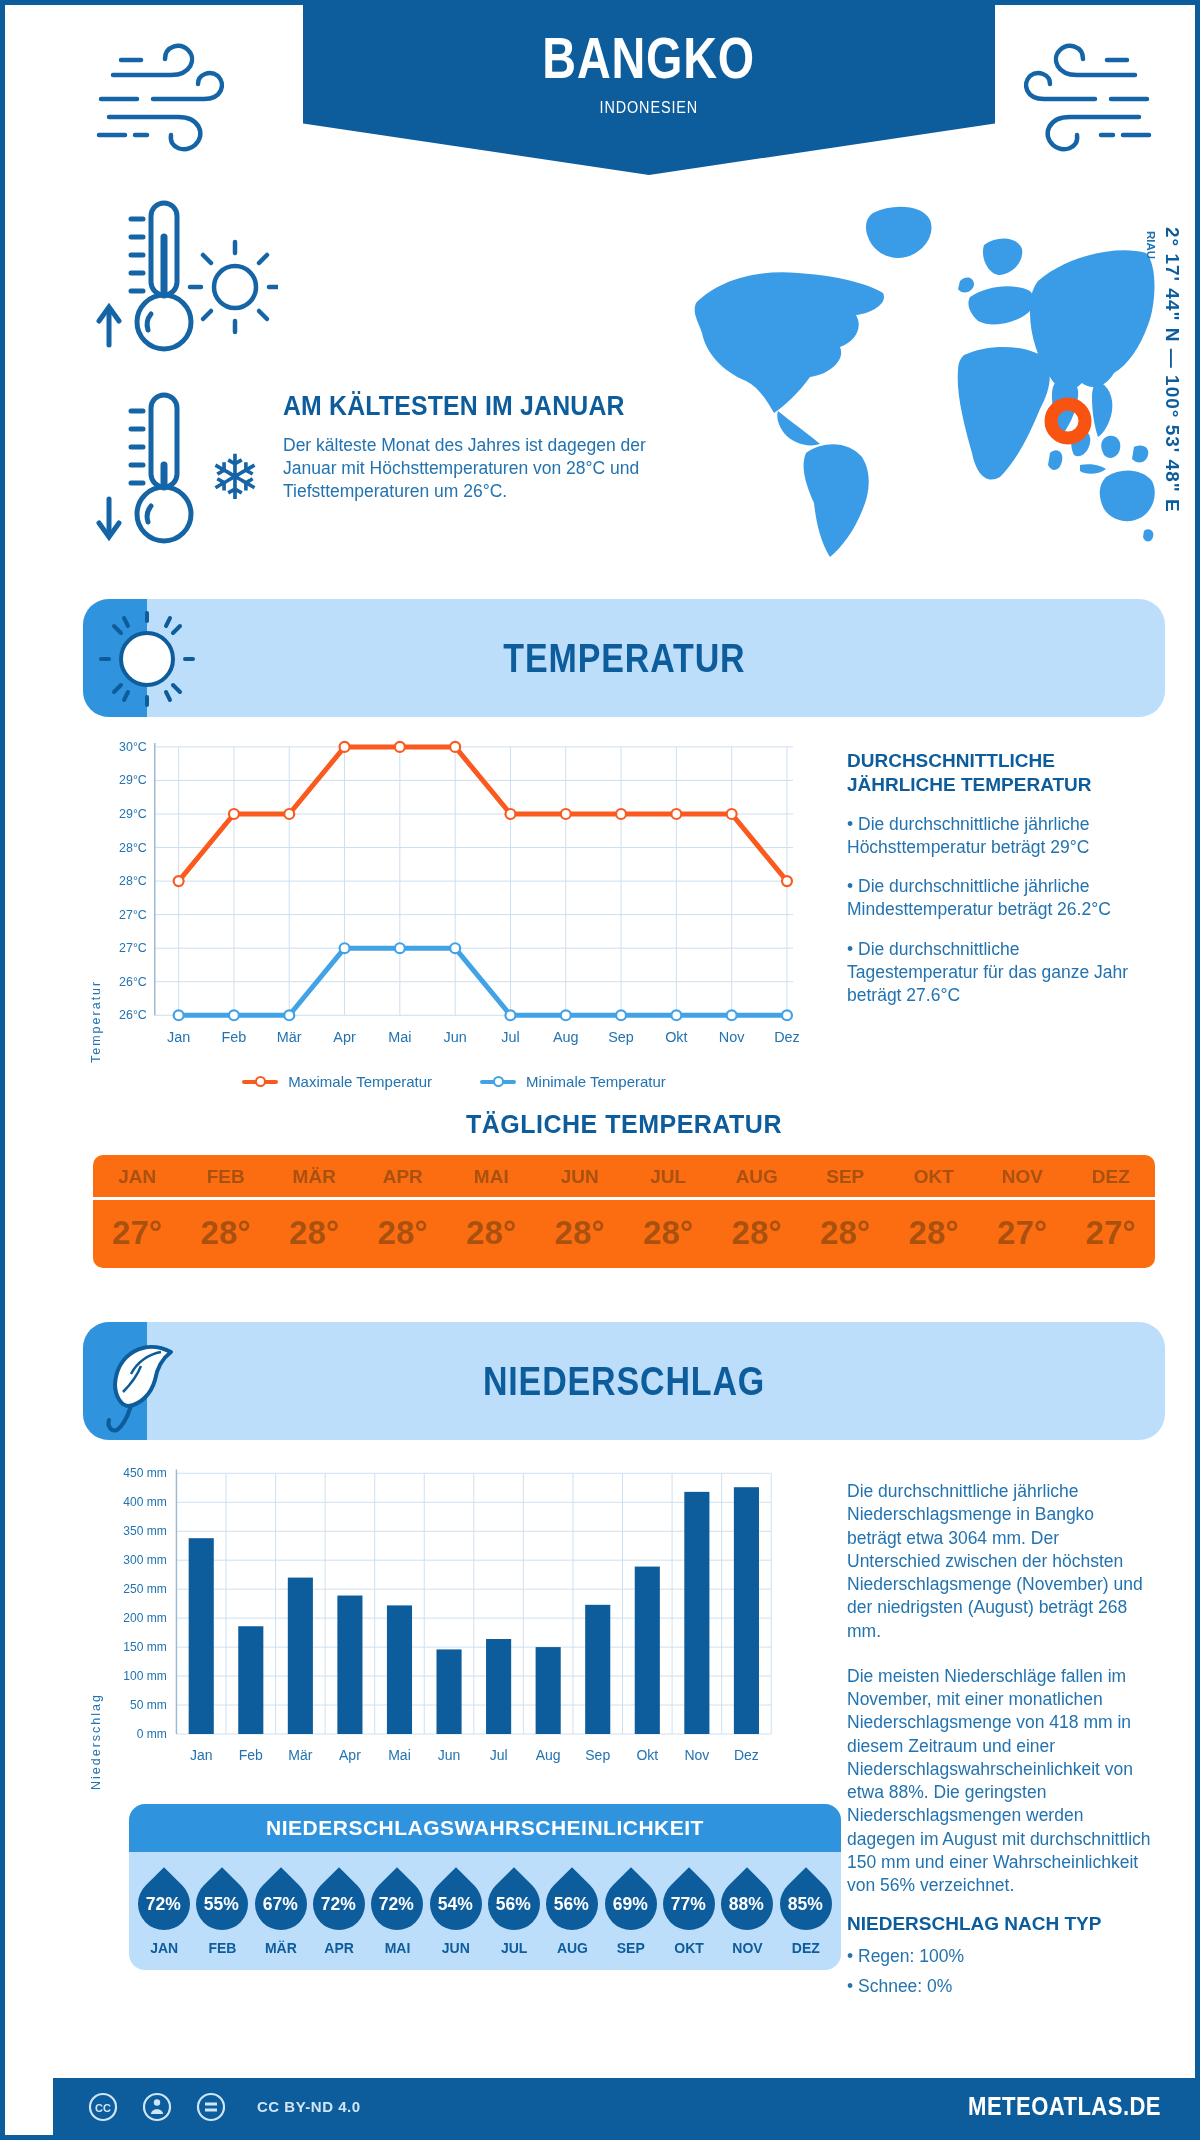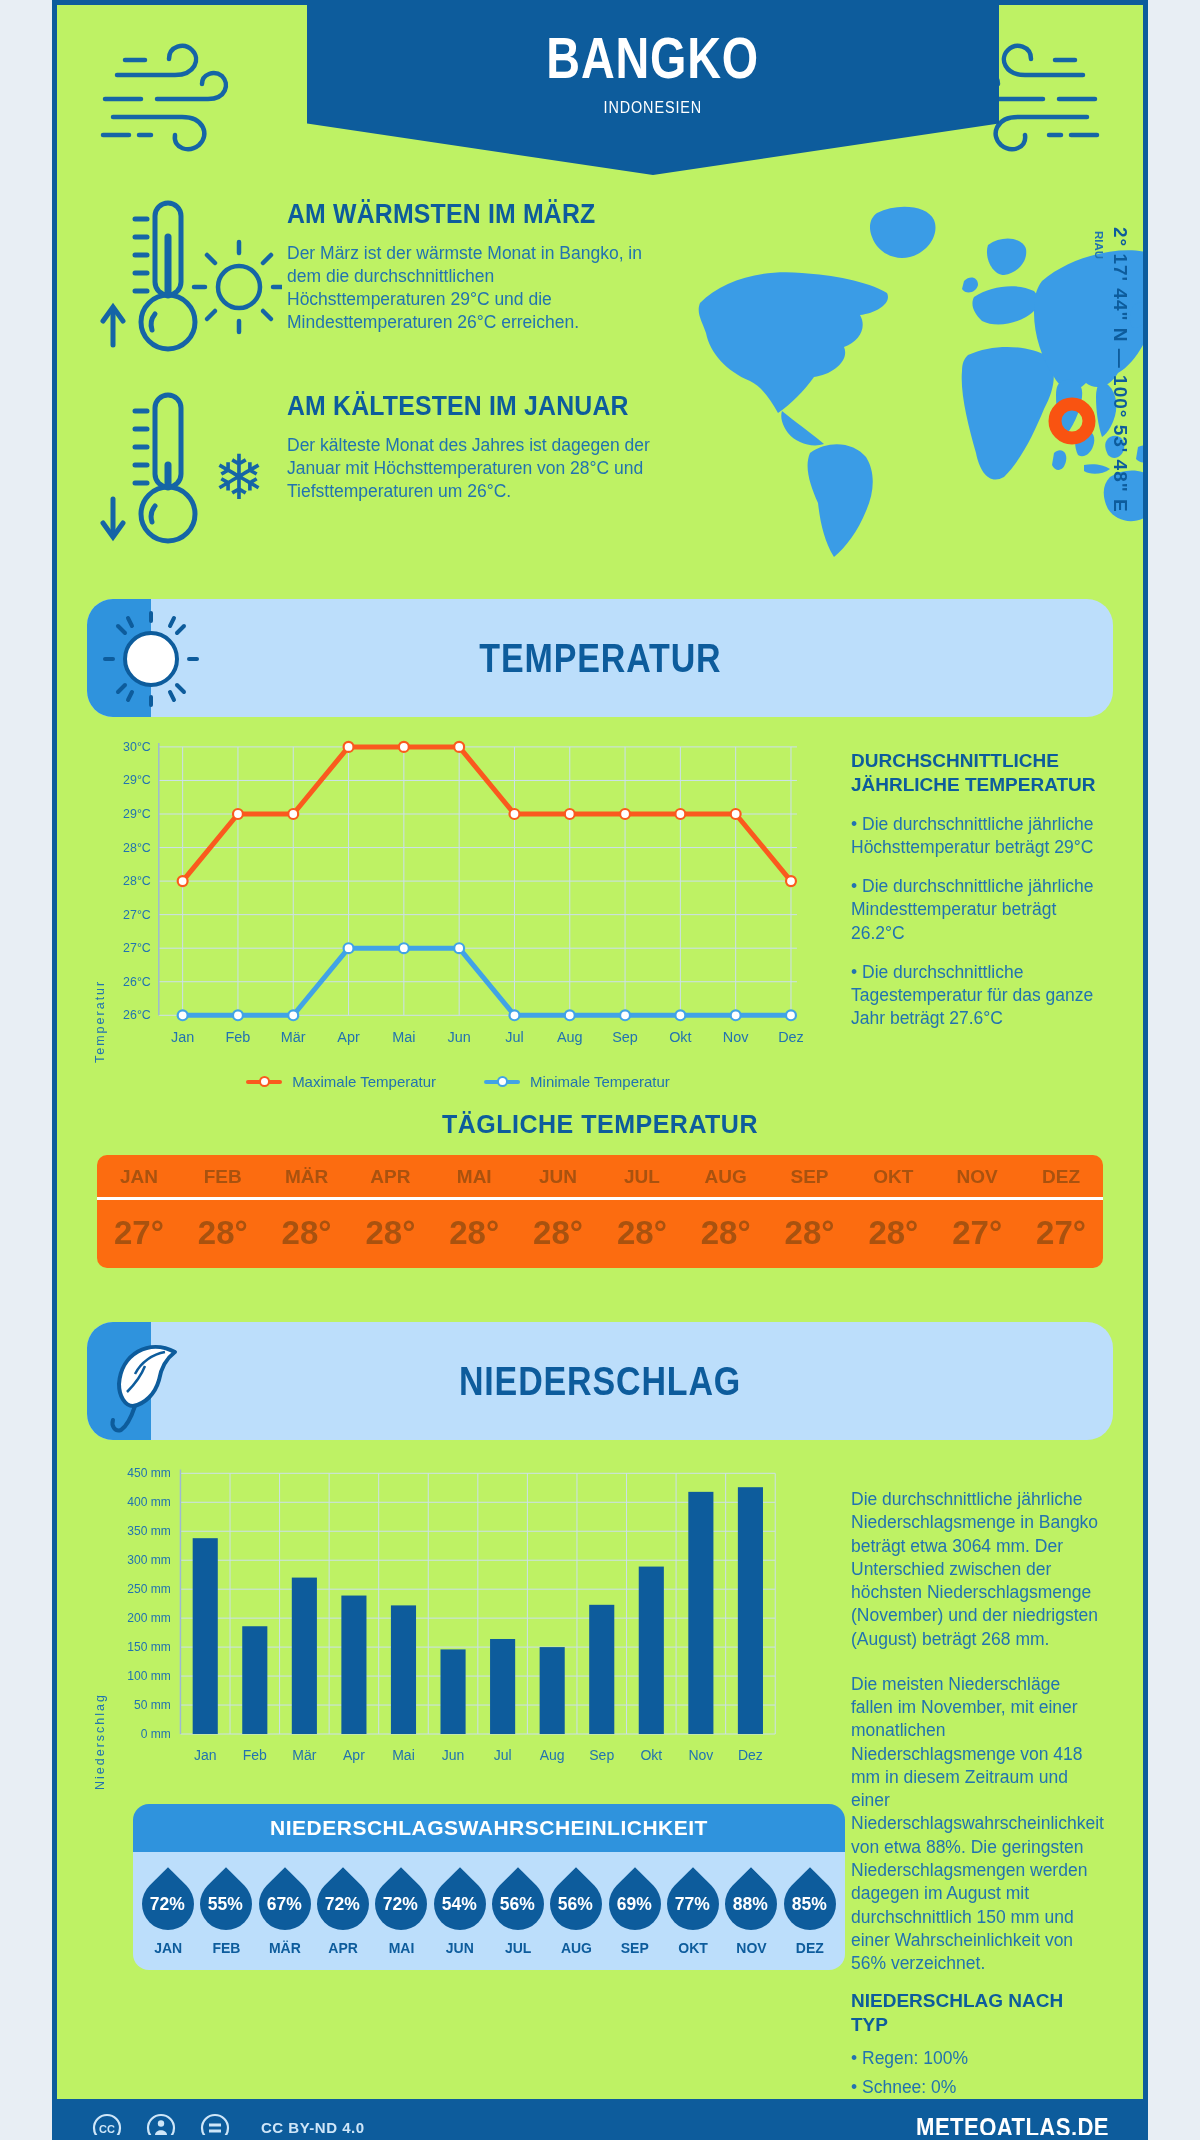--- a/index.html
+++ b/index.html
@@ -1,21 +1,22 @@
 <!DOCTYPE html>
 <html><head>
 <meta charset="utf-8">
 <style>
   * { margin:0; padding:0; box-sizing:border-box; }
   html,body { background:#e8eef4; }
   body { font-family:"Liberation Sans", sans-serif; }
   .page{
-    width:1096px; height:2140px; margin:0 auto; background:#bef264;
+    width:1200px; height:2140px; margin:0 auto; background:#ffffff;
     border:5px solid #0d5c9c; position:relative; display:flex; flex-direction:column;
     overflow:hidden;
+    padding-left:48px;
   }
   
   .header{ position:relative; height:172px; flex:0 0 auto; }
   .banner{
     position:absolute; left:250px; top:-2px; width:692px; height:172px; background:#0d5c9c;
     clip-path:polygon(0 0,100% 0,100% 70%,50% 100%,0 70%);
     display:flex; flex-direction:column; align-items:center; color:#fff;
   }
   .banner .title{ font-size:57px; font-weight:bold; letter-spacing:1px; margin-top:22px;
     transform:scaleX(.82); transform-origin:center;}
@@ -144,24 +145,20 @@
             <path d="M142,58 v-11"></path>
               <path d="M142,126 v11"></path>
               <path d="M108,92 h-11"></path>
               <path d="M176,92 h11"></path>
             <path d="M118,68 l-8,-8"></path>
               <path d="M166,68 l8,-8"></path>
               <path d="M118,116 l-8,8"></path>
               <path d="M166,116 l8,8"></path>
           </g>
         </svg>
-      </div>
-      <div class="fact-body">
-        <div class="fact-title">AM WÄRMSTEN IM MÄRZ</div>
-        <div class="fact-text">Der März ist der wärmste Monat in Bangko, in dem die durchschnittlichen Höchsttemperaturen 29°C und die Mindesttemperaturen 26°C erreichen.</div>
       </div>
     </div>
 
     <div class="fact cold">
       <div class="fact-icon">
         <svg width="185" height="165" viewBox="0 0 185 165" fill="none" stroke="#1565a6" stroke-width="5" stroke-linecap="round">
           <g>
             <path d="M16,112 V147"></path>
               <path d="M6,136 L16,150 L26,136"></path>
           </g>
@@ -515,21 +512,21 @@
             <div class="prob-cell">
               <div class="drop">
                 <span>85%</span>
               </div>
               <div class="drop-month">DEZ</div>
             </div>
           </div>
       </div>
     </div>
     <div class="aside-col">
-      <div class="aside-text" style="margin-top:16px;">Die durchschnittliche jährliche Niederschlagsmenge in Bangko beträgt etwa 3064 mm. Der Unterschied zwischen der höchsten Niederschlagsmenge (November) und der niedrigsten (August) beträgt 268 mm.</div>
+      <div class="aside-text" style="margin-top:8px;">Die durchschnittliche jährliche Niederschlagsmenge in Bangko beträgt etwa 3064 mm. Der Unterschied zwischen der höchsten Niederschlagsmenge (November) und der niedrigsten (August) beträgt 268 mm.</div>
       <div class="aside-text" style="margin-top:22px;">Die meisten Niederschläge fallen im November, mit einer monatlichen Niederschlagsmenge von 418 mm in diesem Zeitraum und einer Niederschlagswahrscheinlichkeit von etwa 88%. Die geringsten Niederschlagsmengen werden dagegen im August mit durchschnittlich 150 mm und einer Wahrscheinlichkeit von 56% verzeichnet.</div>
       <div class="aside-title" style="margin-top:14px;">NIEDERSCHLAG NACH TYP</div>
       <div class="aside-text" style="margin-top:10px;">• Regen: 100%</div>
       <div class="aside-text" style="margin-top:6px;">• Schnee: 0%</div>
     </div>
   </div>
 
   <div class="footer">
     <div class="cc-group">
       <svg width="32" height="32" viewBox="0 0 32 32" fill="none" stroke="#cfe6f8" stroke-width="2.2">

